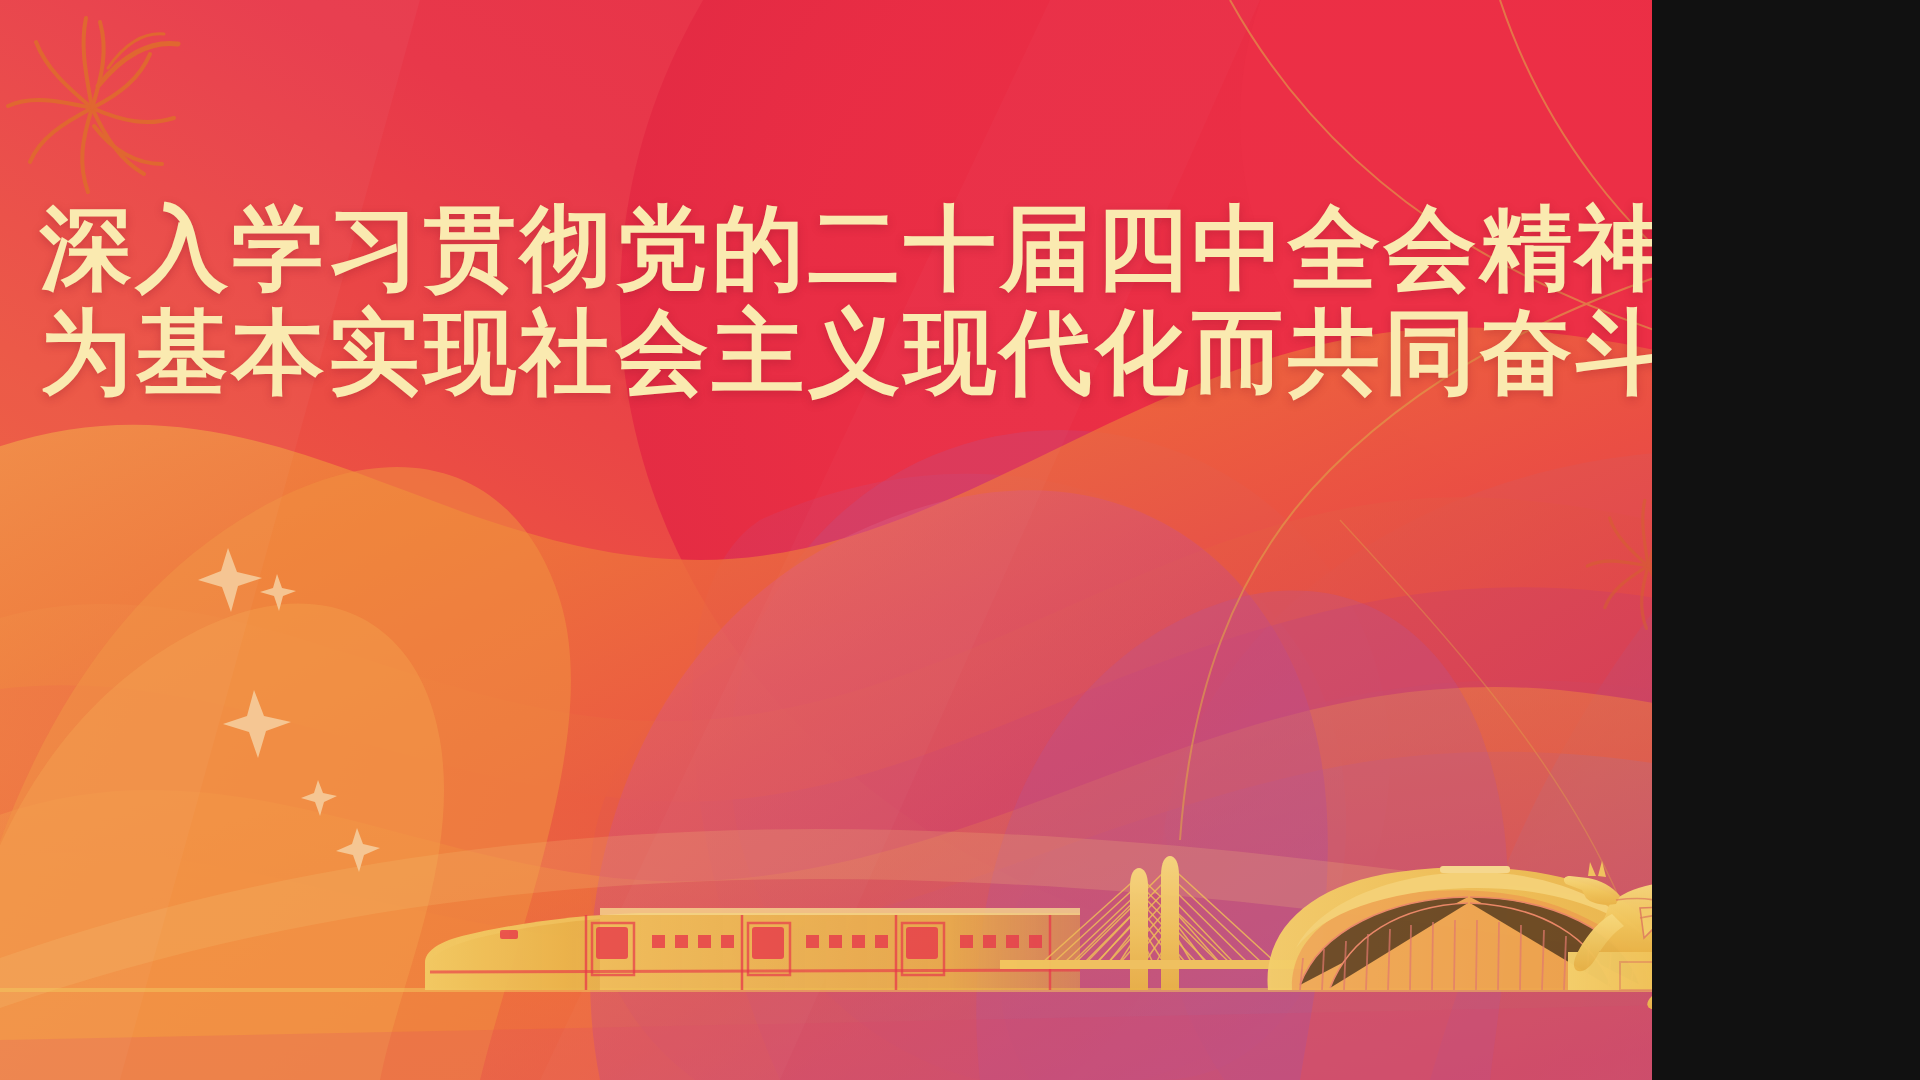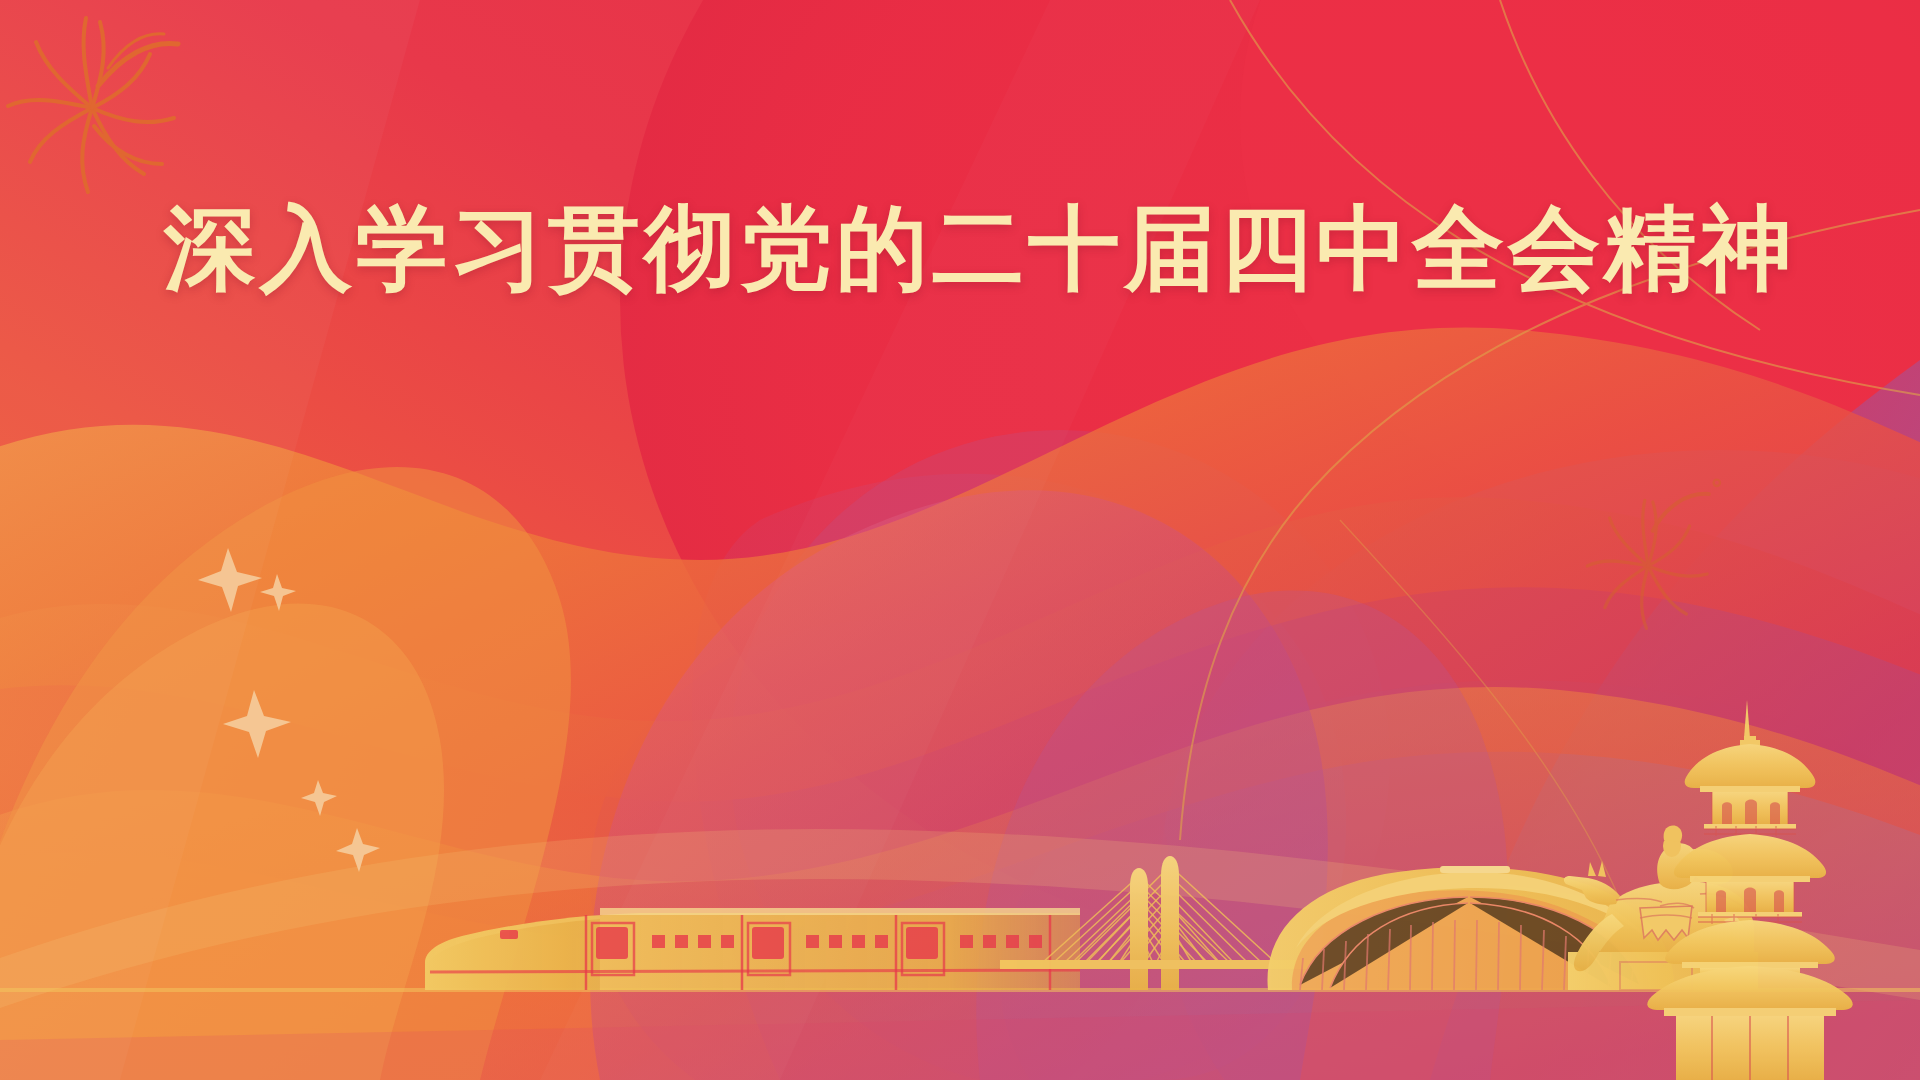--- a/index.html
+++ b/index.html
@@ -1,20 +1,20 @@
 <!DOCTYPE html>
 <html><head>
 <meta charset="utf-8">
 <style>
   html,body{margin:0;padding:0;background:#111;}
   body{font-family:"Liberation Sans",sans-serif;}
 
   #stage{
     position:relative;
-    width:1920px;height:1080px;
+    width:1652px;height:1080px;
     overflow:hidden;
     background:#3b82f6;
   }
 
   
   .layer{position:absolute;inset:0;pointer-events:none;}
   .layer svg{display:block;width:1920px;height:1080px;}
 
   
   #title-block{
@@ -184,20 +184,21 @@
         <path d="M277,574 L282,588 L296,591 L283,596 L279,611 L274,596 L260,592 L273,588 Z"></path>
         <path d="M254,690 L264,716 L291,722 L266,731 L258,758 L249,732 L223,724 L247,716 Z"></path>
         <path d="M318,780 L323,793 L337,796 L324,802 L320,816 L315,802 L301,798 L314,793 Z"></path>
         <path d="M357,828 L363,844 L380,848 L364,855 L359,872 L353,855 L336,851 L352,844 Z"></path>
       </g>
     </svg>
   </div>
 
   <div id="title-block">
     <span class="title-line">深入学习贯彻党的二十届四中全会精神</span>
+    <span class="title-line">为基本实现社会主义现代化而共同奋斗</span>
   </div>
 
   <div id="landmarks">
     <svg viewBox="0 0 1920 1080" xmlns="http://www.w3.org/2000/svg">
       <defs>
         <linearGradient id="gGold" x1="0" y1="0" x2="0" y2="1">
           <stop offset="0%" stop-color="#f7d87e"></stop>
           <stop offset="55%" stop-color="#f1c55d"></stop>
           <stop offset="100%" stop-color="#e9b348"></stop>
         </linearGradient>

